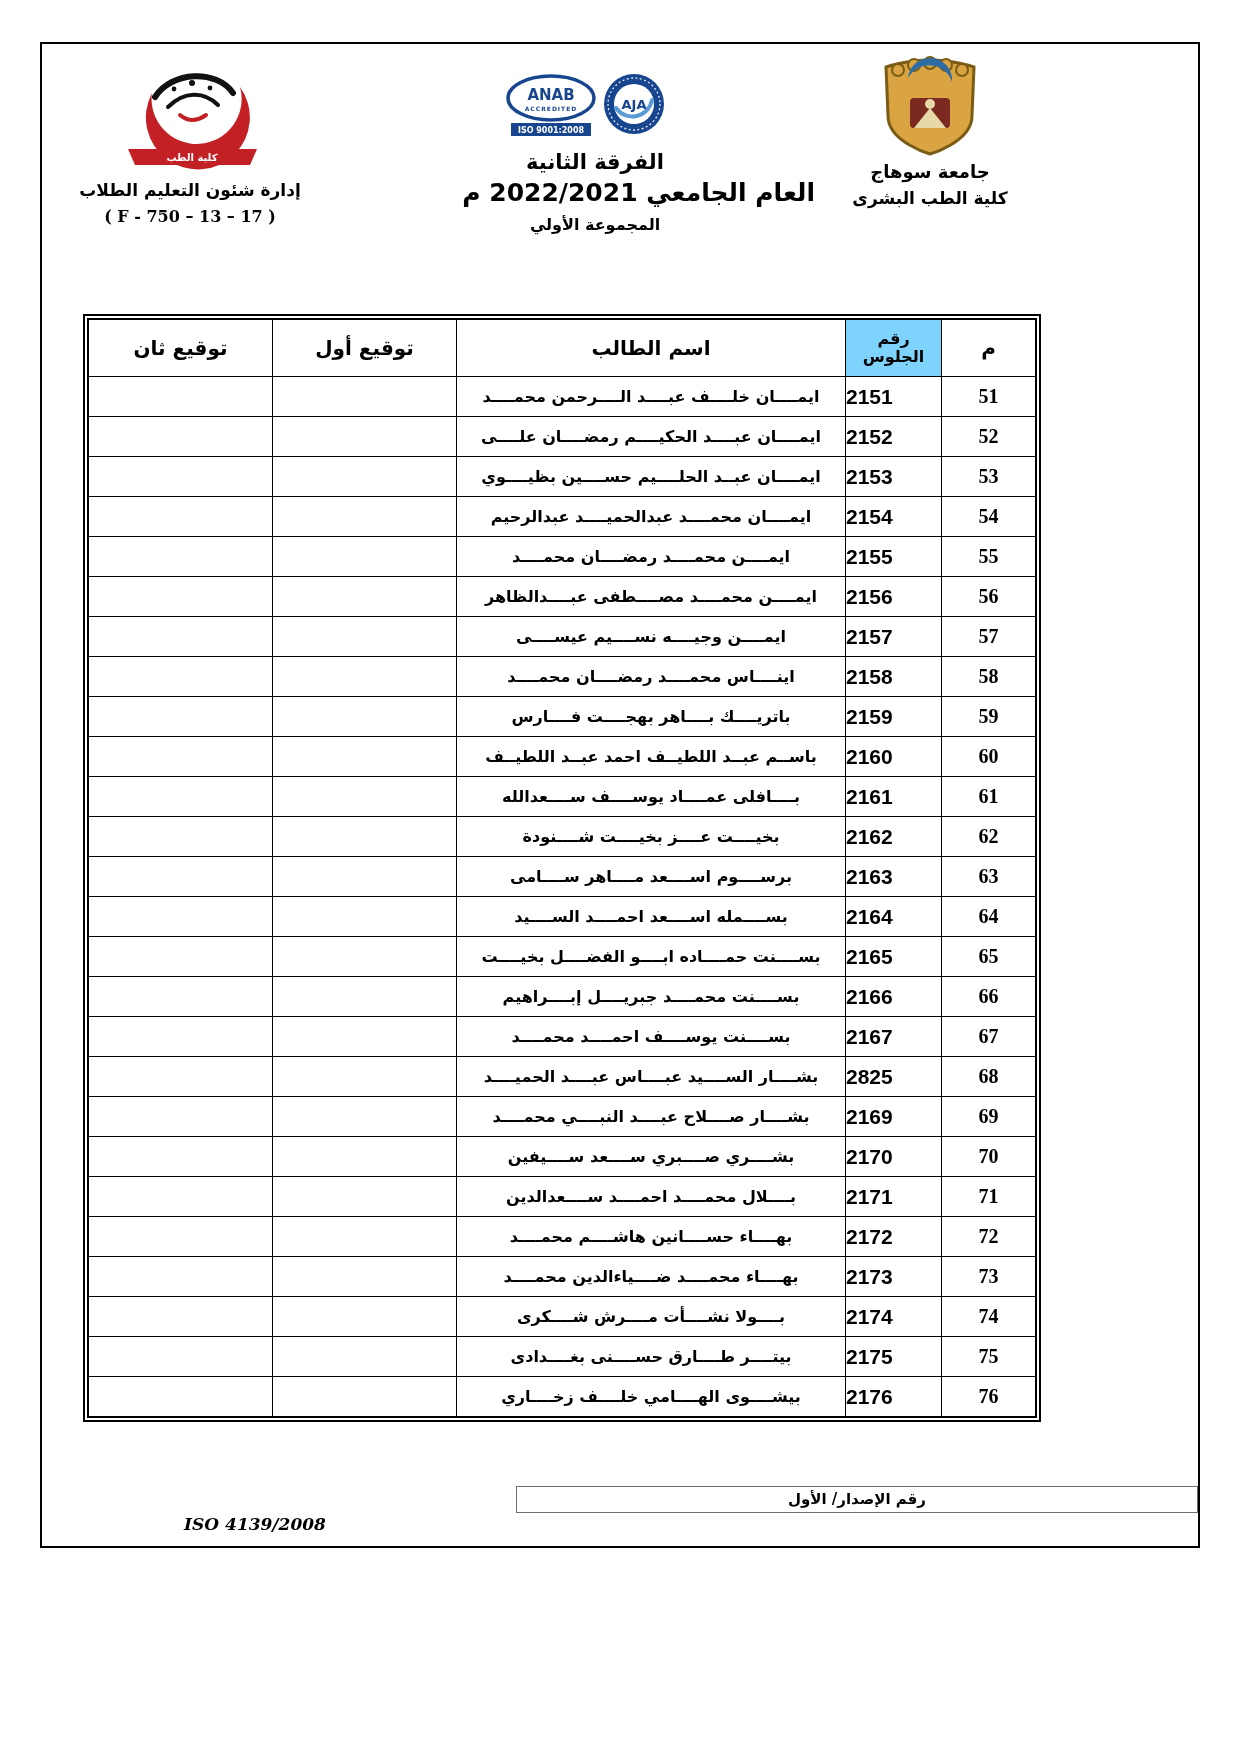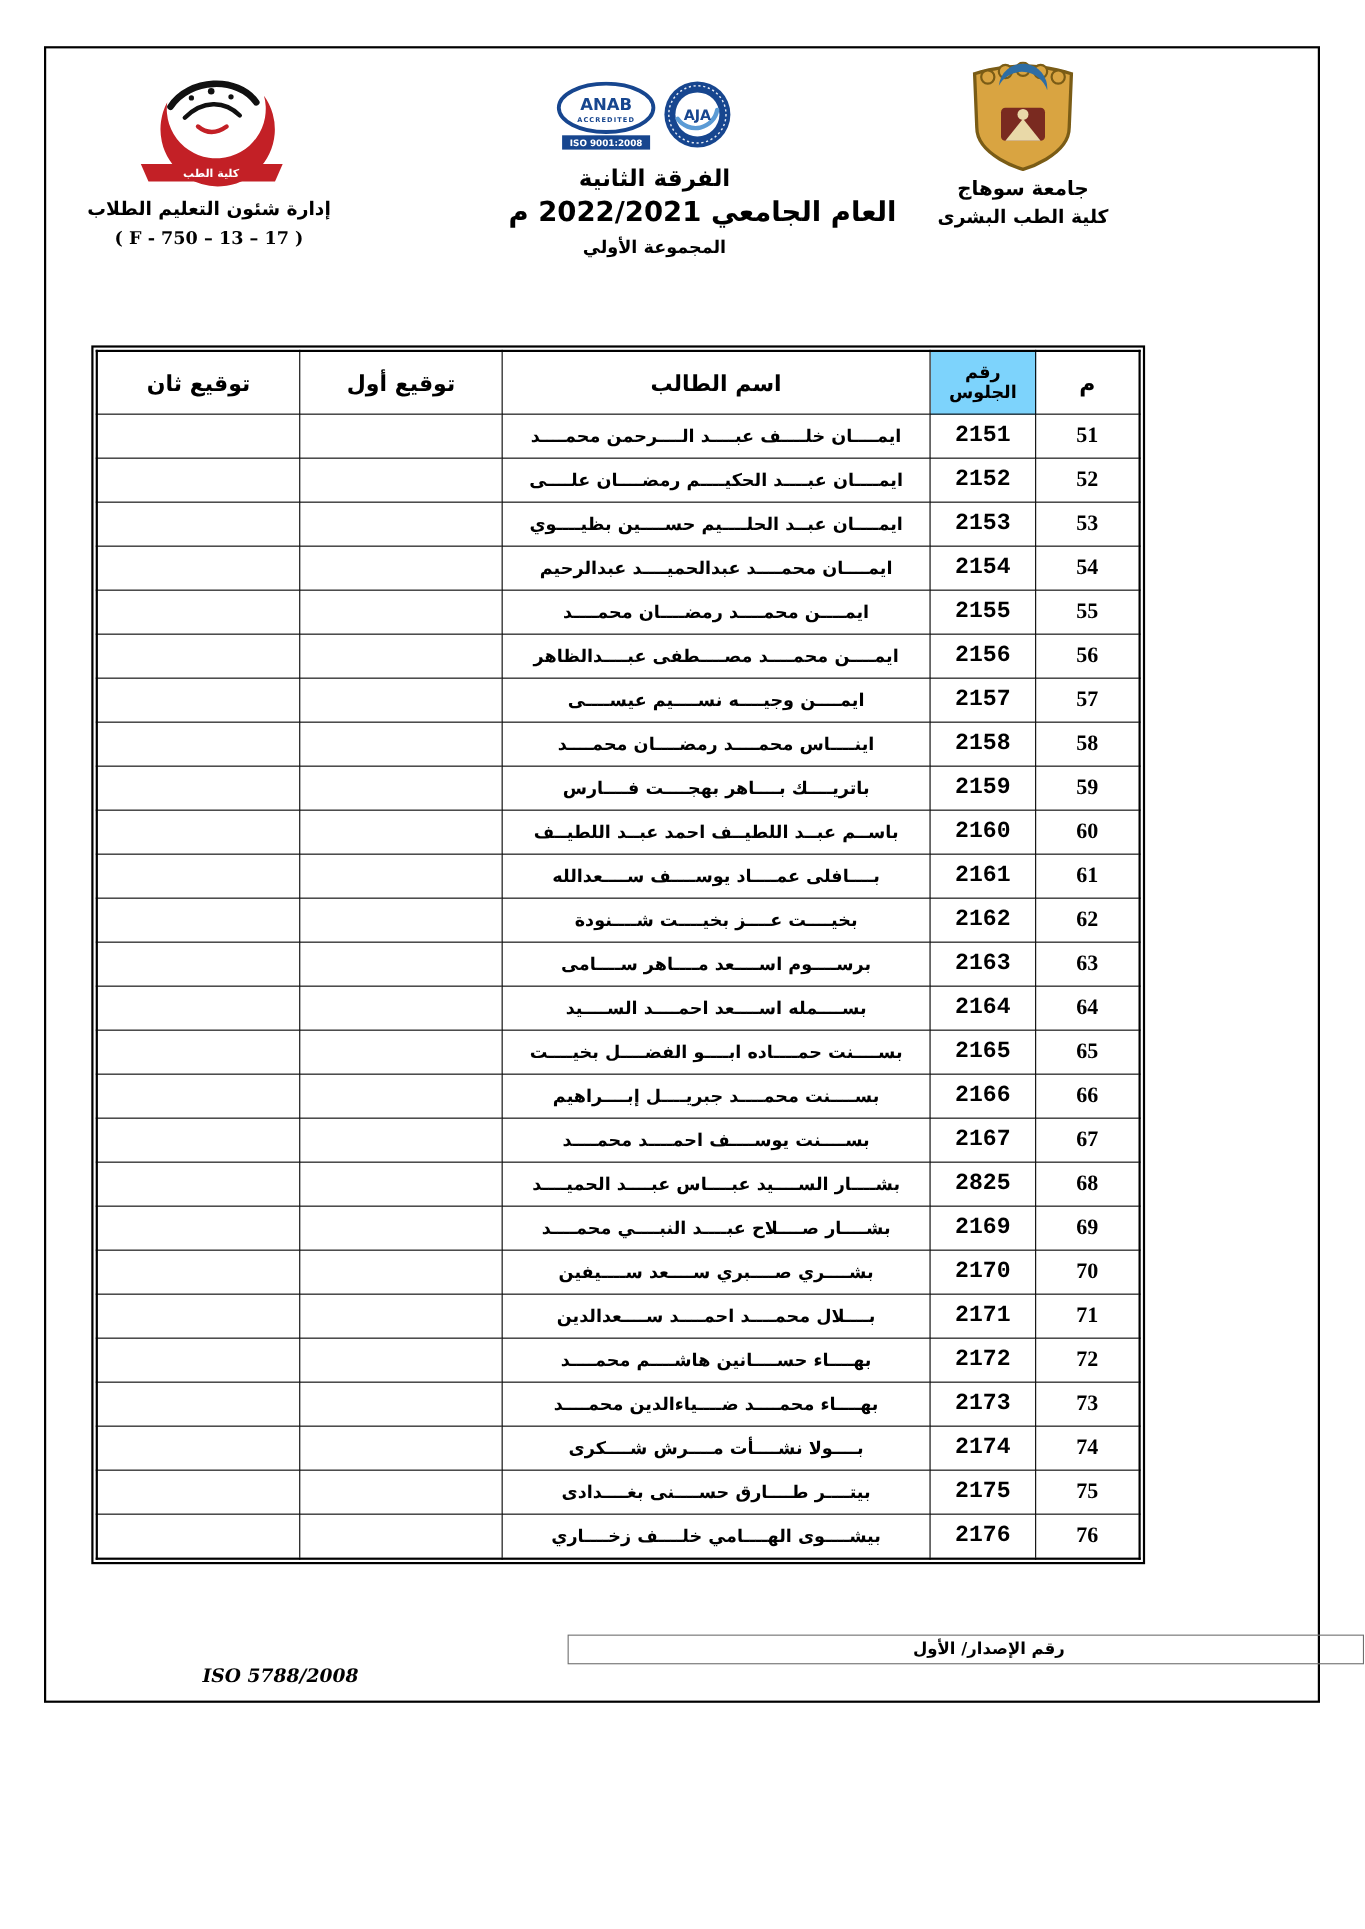--- a/index.html
+++ b/index.html
@@ -27,29 +27,29 @@
   table.roster thead th{height:56px;font-size:20px;font-weight:bold;text-align:center;
         font-family:"DejaVu Sans",sans-serif;background:#fff;line-height:1.15;}
   table.roster thead th.seat-h{background:#7dd3fc;font-size:16px;}
   table.roster tbody td{height:39px;}
   .col-num{width:93px;}
   .col-seat{width:95px;}
   .col-name{width:388px;}
   .col-sig{width:183px;}
   td.num-cell{font-family:"Liberation Serif","DejaVu Serif",serif;font-weight:bold;
         font-size:20px;text-align:center;}
-  td.seat-cell{font-family:Liberation Mono, monospace;font-weight:bold;
-        font-size:21px;text-align:center;direction:ltr;margin-top:24px;}
+  td.seat-cell{font-family:Liberation Sans, sans-serif;font-weight:bold;
+        font-size:21px;direction:ltr;margin-top:24px;}
   td.name-cell{font-family:"DejaVu Sans",sans-serif;font-weight:bold;font-size:16px;
         text-align:center;direction:rtl;padding:0 8px;white-space:nowrap;overflow:hidden;}
   td.sig-cell{background:#fff;}
 
   
   .issue-no-box{left:516px;top:1486px;width:680px;height:25px;border:1px solid #6f6f6f;
-        font-size:15px;line-height:25px;padding-left:42px;}
+        font-size:15px;line-height:25px;}
   .issue-date-box{left:100px;top:1486px;width:412px;height:25px;border:1px solid #6f6f6f;
         font-size:15px;line-height:25px;}
   .iso-note{left:130px;top:1514px;width:250px;font-size:17px;font-style:italic;}
 </style>
 </head>
 <body>
 
 <div class="page">
 
   <div class="frame"></div>
@@ -297,15 +297,15 @@
             <td class="seat-cell col-seat">2176</td>
             <td class="name-cell col-name">بيشــــوى الهــــامي خلــــف زخــــاري</td>
             <td class="sig-cell col-sig"></td>
             <td class="sig-cell col-sig"></td>
           </tr>
         </tbody>
     </table>
   </div>
 
   <div class="abs ar ctr issue-no-box">رقم الإصدار/ الأول</div>
-  <div class="abs ctr serifb iso-note">ISO 5788/2008</div>
+  <div class="abs ctr serifb iso-note">ISO 4139/2008</div>
 
 </div>
 
 </body></html>

